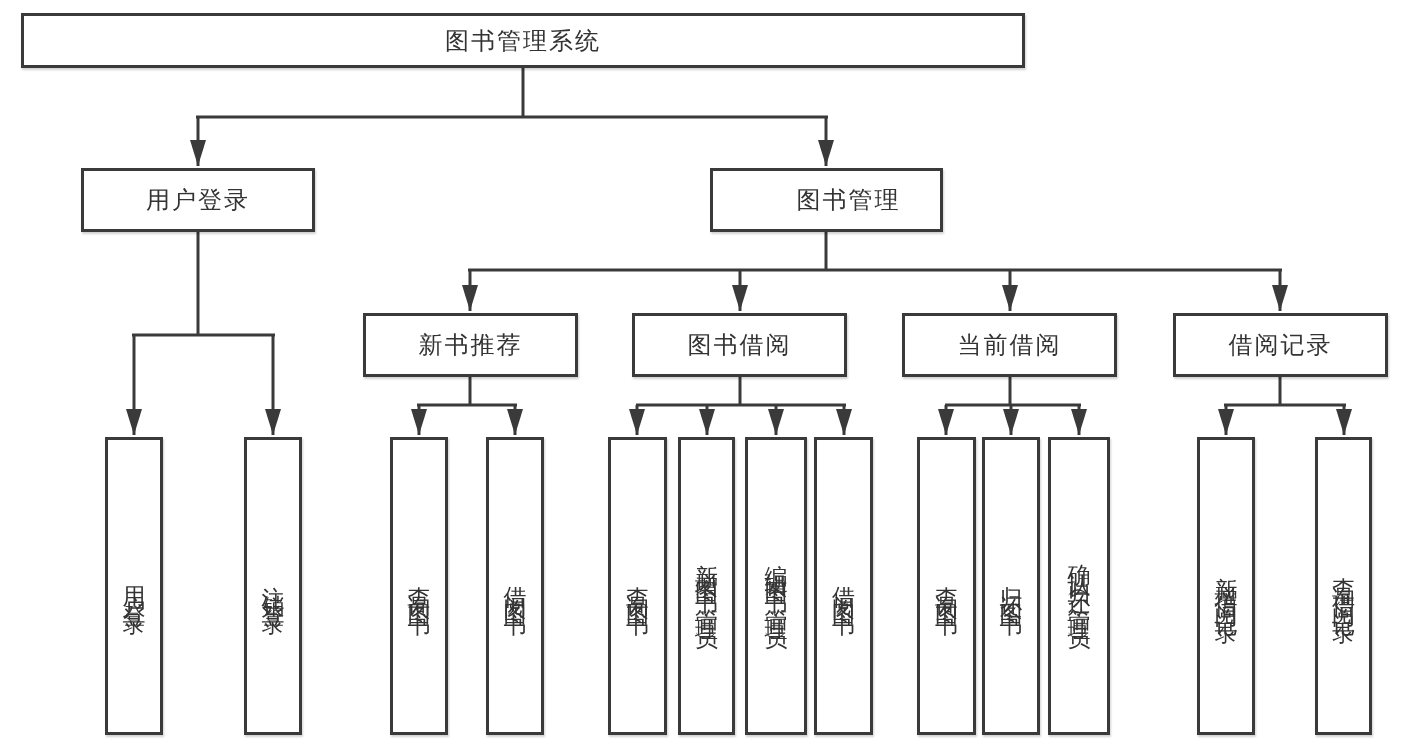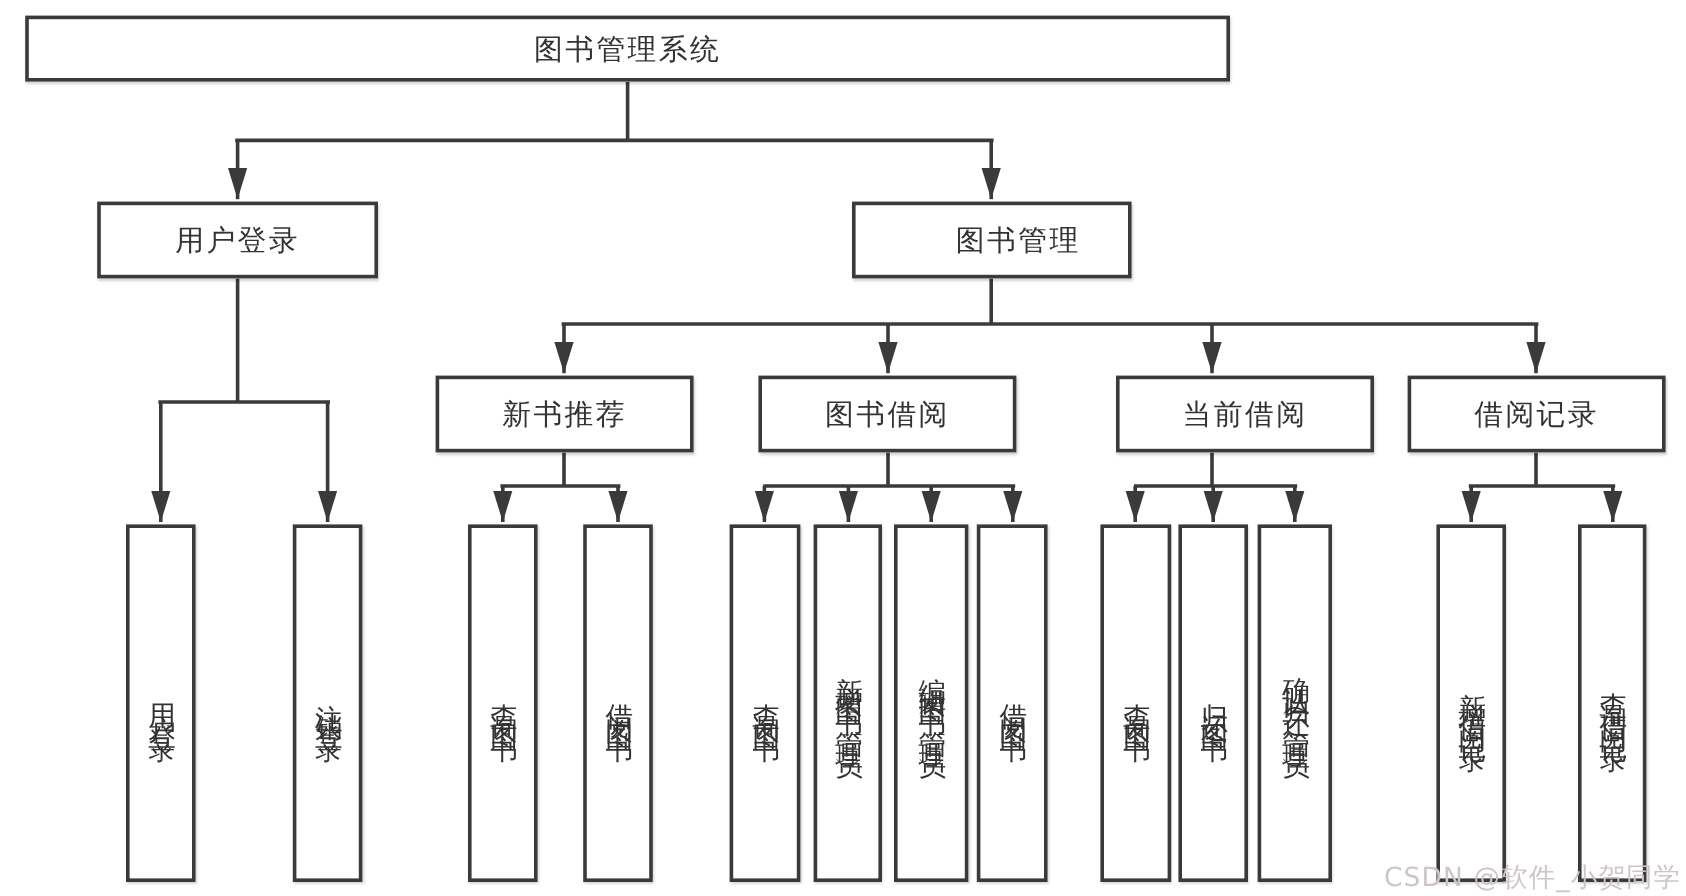--- a/index.html
+++ b/index.html
@@ -85,21 +85,21 @@
   <div class="node" style="left:710px;top:168px;width:233px;height:64px;padding-left:44px;">
     <span class="h-label">图书管理</span>
   </div>
 
   <div class="node" style="left:363px;top:313px;width:215px;height:64px;">
     <span class="h-label">新书推荐</span>
   </div>
   <div class="node" style="left:632px;top:313px;width:215px;height:64px;">
     <span class="h-label">图书借阅</span>
   </div>
-  <div class="node" style="left:902px;top:313px;width:215px;height:64px;margin-left:28px;">
+  <div class="node" style="left:902px;top:313px;width:215px;height:64px;">
     <span class="h-label">当前借阅</span>
   </div>
   <div class="node" style="left:1173px;top:313px;width:215px;height:64px;">
     <span class="h-label">借阅记录</span>
   </div>
 
   <div class="node leaf" style="left:105px;width:58px;">
     <span class="v-label">用户登录</span>
   </div>
   <div class="node leaf" style="left:244px;width:58px;">
@@ -136,15 +136,14 @@
     <span class="v-label">确认归还（管理员）</span>
   </div>
 
   <div class="node leaf" style="left:1197px;width:58px;">
     <span class="v-label">新增借阅记录</span>
   </div>
   <div class="node leaf" style="left:1315px;width:57px;">
     <span class="v-label">查询借阅记录</span>
   </div>
 
-  <div class="watermark">CSDN @软件_小贺同学</div>
 
 </div>
 
 </body></html>

